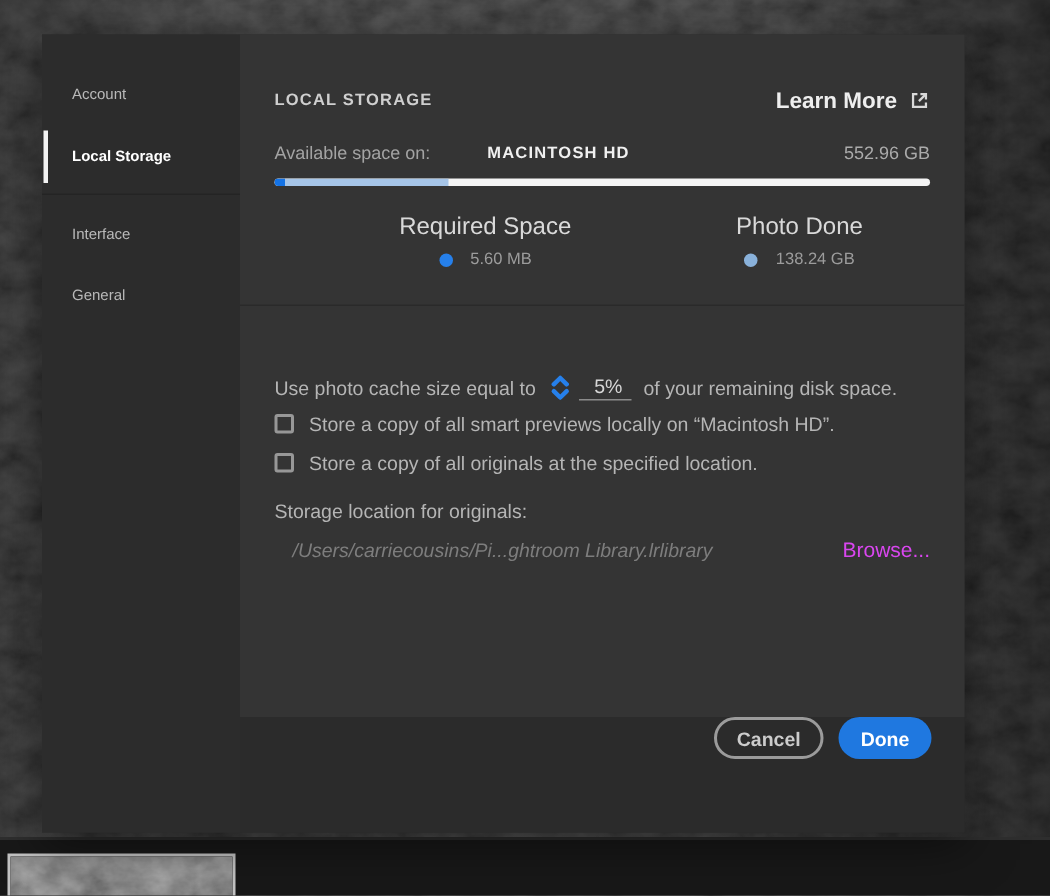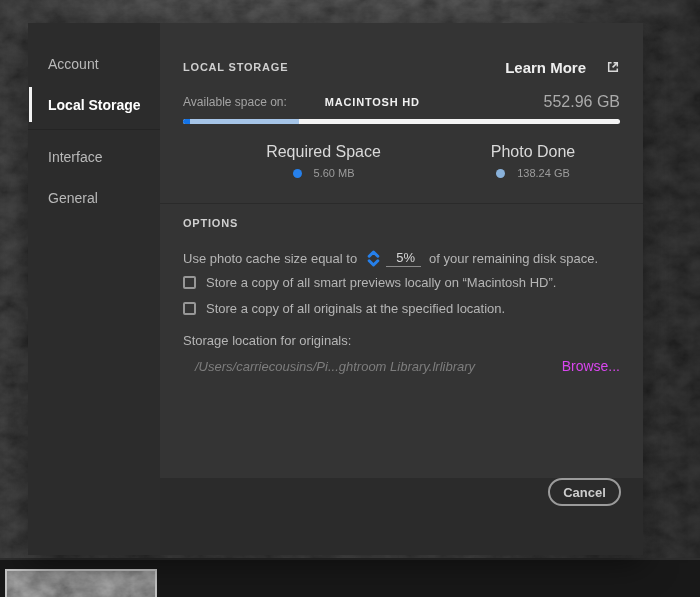--- a/index.html
+++ b/index.html
@@ -17,39 +17,39 @@
   .filmstrip { position:absolute; left:0; right:0; bottom:0; height:39px;
                background:#181818; border-top:2px solid #2e2e2e; }
   .thumb { position:absolute; left:5px; top:9px; width:152px; height:40px;
            border:2px solid #c4c4c4; background:#1d1d1d; overflow:hidden; }
 
   
   .dialog { position:absolute; left:28px; top:23px; width:615px; height:532px;
             background:#2b2b2b; display:flex; box-shadow:0 8px 30px rgba(0,0,0,.5); }
   .sidebar { width:132px; background:#2c2c2c; padding-top:20px; position:relative; }
   .nav-item { position:relative; height:41px; display:flex; align-items:center;
-              padding-left:20px; color:#b9b9b9; font-size:14px; cursor:default; }
+              padding-left:20px; color:#b9b9b9; font-size:10px; cursor:default; }
   .nav-item.selected { color:#fff; font-weight:bold; }
   .nav-item.selected::before { content:""; position:absolute; left:1px; top:3px; bottom:3px;
                                width:3px; background:#f2f2f2; }
   .nav-divider { height:1px; background:#242424; margin:4px 0 6px 0; }
 
   .content { flex:1; display:flex; flex-direction:column; }
   .panel { position:relative; height:455px; background:#343434; }
   .row { position:absolute; left:23px; right:23px; }
 
   .sec-heading { color:#cfcfcf; font-size:11px; font-weight:bold; letter-spacing:.8px; }
   .hdr-row { top:32px; height:24px; display:flex; align-items:center; justify-content:space-between; }
-  .learn-more { display:flex; align-items:center; gap:20px; color:#eeeeee; font-size:15px;
+  .learn-more { display:flex; align-items:center; gap:8px; color:#eeeeee; font-size:15px;
                 font-weight:bold; cursor:pointer; }
 
   .avail-row { top:70px; height:18px; display:flex; align-items:center; font-size:12px; }
   .avail-label { color:#a3a3a3; }
   .volume { color:#f0f0f0; font-weight:bold; font-size:11px; letter-spacing:.8px; margin-left:38px; }
-  .avail-value { margin-left:auto; color:#ababab; font-size:16px; }
+  .avail-value { margin-left:auto; color:#ababab; font-size:12px; }
 
   .bar { top:96px; height:5px; background:#f4f4f4; border-radius:3px; overflow:hidden; display:flex; }
   .bar-seg { height:100%; }
 
   .legend { top:120px; height:50px; }
   .legend-group { position:absolute; top:0; text-align:center; }
   .lg1 { left:58px; width:165px; }
   .lg2 { left:285px; width:130px; }
   .legend-label { color:#d9d9d9; font-size:16px; }
   .legend-val { margin-top:6px; display:flex; align-items:center; justify-content:center; gap:12px;
@@ -169,21 +169,20 @@
             <div class="legend-label">Photo Done</div>
             <div class="legend-val">
               <span class="dot" id="dot-1" style="background: rgb(137, 177, 218);"></span>
               <span>138.24 GB</span>
             </div>
           </div>
         </div>
 
         <div class="divider"></div>
 
-        <div class="row sec-heading opt-heading">OPTIONS</div>
 
         <div class="row cache-row">
           <span>Use photo cache size equal to</span>
           <span class="stepper">
             <svg class="icon" width="13" height="17" viewBox="0 0 13 17">
               <path d="M2.2 6.2 L6.5 2 L10.8 6.2" fill="none" stroke="#2680eb" stroke-width="3" stroke-linecap="round" stroke-linejoin="round"></path>
               <path d="M2.2 10.8 L6.5 15 L10.8 10.8" fill="none" stroke="#2680eb" stroke-width="3" stroke-linecap="round" stroke-linejoin="round"></path>
             </svg>
           </span>
           <span class="cache-val">5%</span>
@@ -203,16 +202,17 @@
 
         <div class="row path-row">
           <span class="path">/Users/carriecousins/Pi...ghtroom Library.lrlibrary</span>
           <span class="browse">Browse...</span>
         </div>
 
       </section>
 
       <footer class="footer">
         <button class="btn btn-cancel">Cancel</button>
+        <button class="btn btn-done">Done</button>
       </footer>
     </main>
   </div>
 </div>
 
 </body></html>

